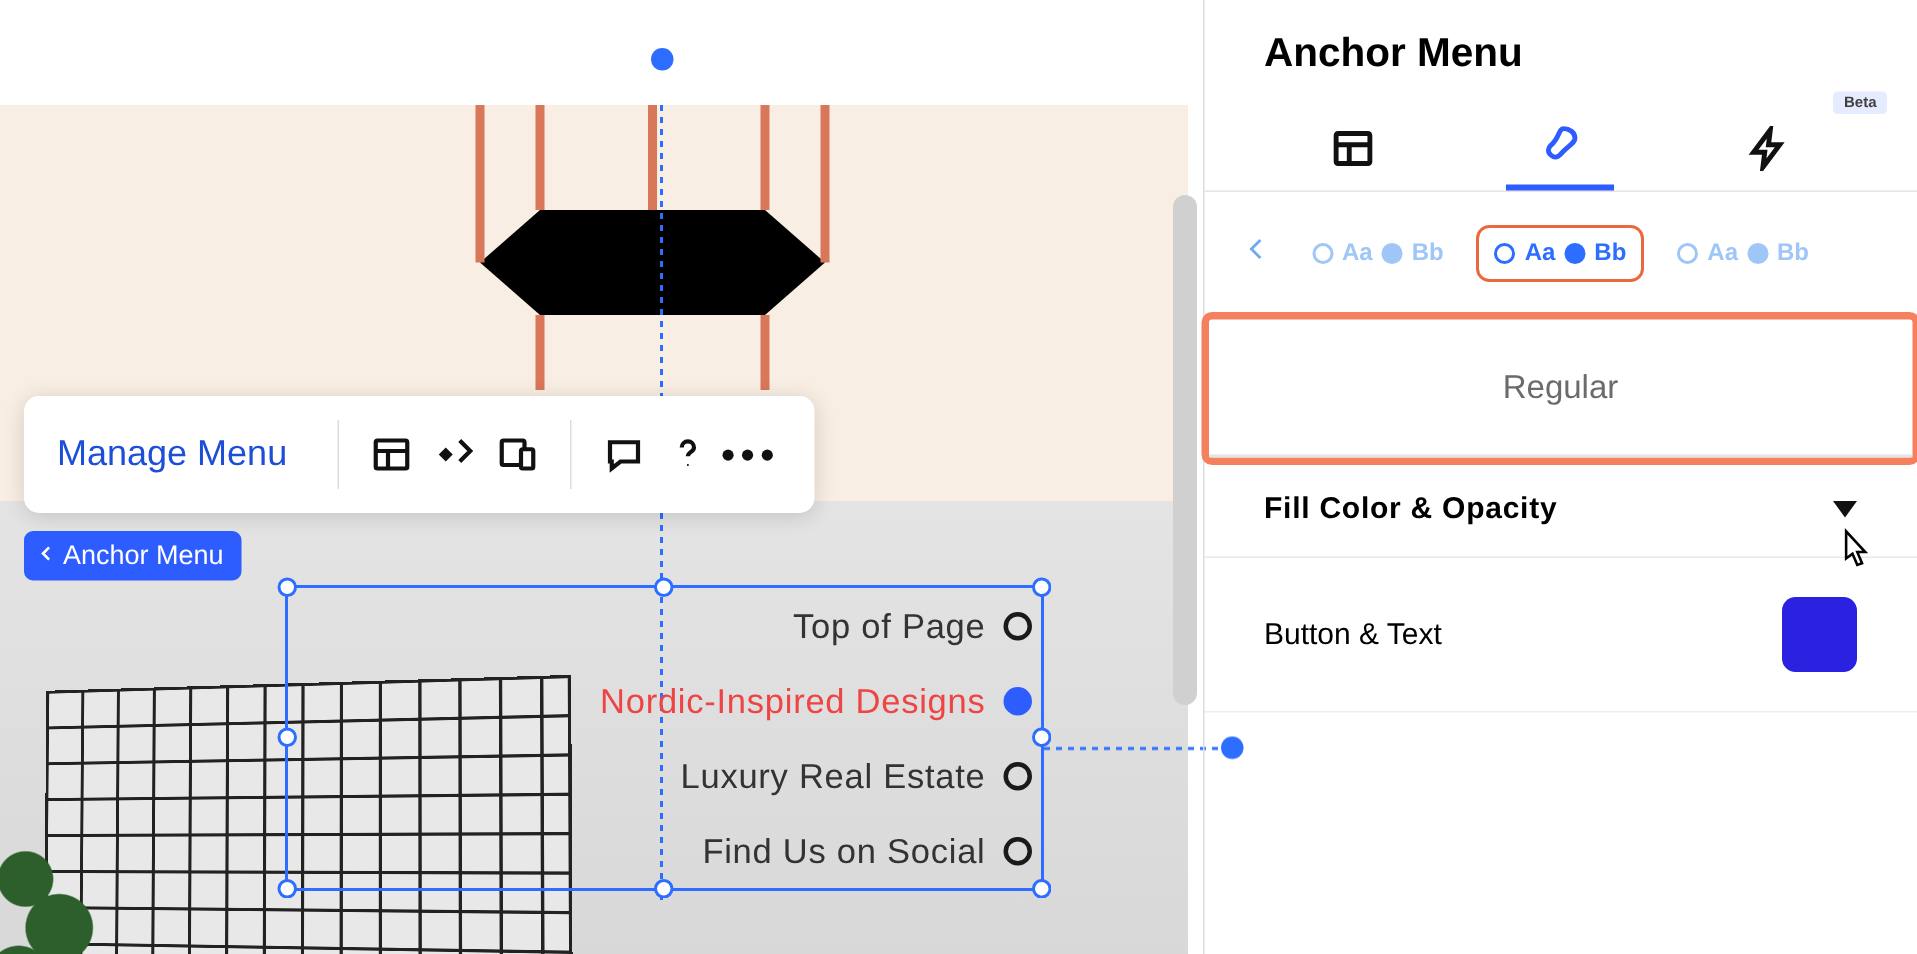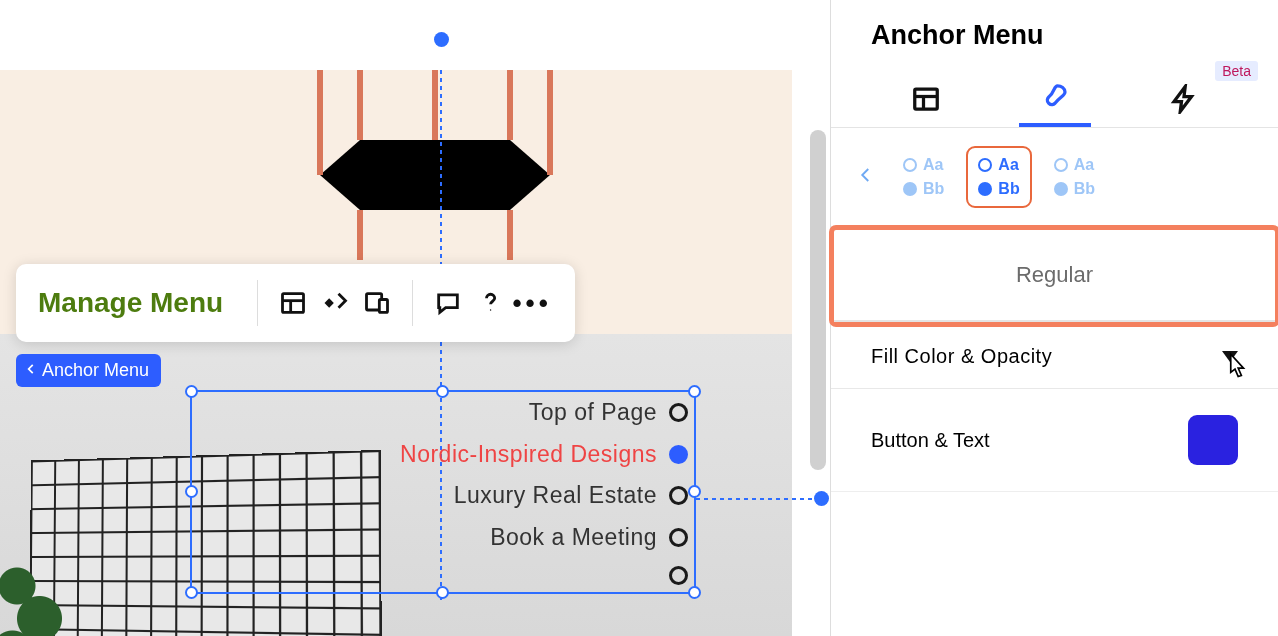--- a/index.html
+++ b/index.html
@@ -47,21 +47,21 @@
   }
 
   
   .toolbar {
     position:absolute; left:16px; top:264px; height:78px;
     padding: 0 22px;
     display:flex; align-items:center;
     background:#fff; border-radius:10px;
     box-shadow:0 2px 14px rgba(0,0,0,0.15);
   }
-  .toolbar .tb-label { font-size:28px; font-weight:700; color:#4d7c0f; margin-right:20px; }
+  .toolbar .tb-label { font-size:24px; font-weight:400; color:#1d4ed8; margin-right:20px; }
   .toolbar .sep { width:1px; height:46px; background:#ddd; margin:0 14px; }
   .toolbar .tb-btn { width:42px; height:42px; display:flex; align-items:center; justify-content:center; cursor:pointer; border-radius:6px;}
   .toolbar svg { width:28px; height:28px; stroke:#111; stroke-width:2.4; fill:none; }
   .tb-dots { font-size:26px; letter-spacing:4px; color:#111; font-weight:700;}
 
   
   .sel-chip {
     position:absolute; left:16px; top:354px;
     background:#2d5dff; color:#fff;
     padding:6px 12px 6px 8px;
@@ -112,26 +112,26 @@
     flex:1; border-left:1px solid #ddd; height:636px;
     display:flex; flex-direction:column; position:relative;
   }
   .panel-title { font-size:27px; font-weight:800; padding:20px 40px 14px; }
 
   .ptabs { display:flex; justify-content:space-around; border-bottom:1px solid #e4e4e4; padding:6px 30px 0; position:relative;}
   .ptab { width:72px; height:56px; display:flex; align-items:center; justify-content:center; cursor:pointer;}
   .ptab svg { width:30px; height:30px; stroke:#111; stroke-width:2.6; fill:none; }
   .ptab.active svg { stroke:#2d5dff; }
   .ptab.active { border-bottom:4px solid #2d5dff; }
-  .beta { position:absolute; right:20px; top:-4px; background:#e6ecff; color:#be185d; font-size:14px; padding:2px 7px; border-radius:3px;}
+  .beta { position:absolute; right:20px; top:-4px; background:#e6ecff; color:#404040; font-size:10px; padding:2px 7px; border-radius:3px;font-weight:bold;}
 
   .presets { display:flex; align-items:center; gap:10px; padding:18px 20px; border-bottom:1px solid #e8e8e8;}
   .presets .back { color:#6fa9f3; cursor:pointer; padding:6px;}
   .pre {
-    display:flex; flex-direction:column; gap:6px; padding:8px 10px; border-radius:9px;
+    display:flex; flex-direction:row; gap:6px; padding:8px 10px; border-radius:9px;
     border:2px solid transparent; align-items:flex-start;
   }
   .pre.sel { border-color:#e9683c; }
   .pre .row { display:flex; align-items:center; gap:6px; }
   .pre .od { width:14px;height:14px;border:2px solid #2d6dff;border-radius:50%; }
   .pre .fd { width:14px;height:14px;background:#2d6dff;border-radius:50%; }
   .pre.light { color:#9ec6f7;} .pre.light .od{border-color:#9ec6f7;} .pre.light .fd{background:#9ec6f7;}
   .pre span { font-size:16px; font-weight:700; color:#2d6dff;}
   .pre.light span { color:#9ec6f7; }
 
@@ -150,21 +150,21 @@
     position:relative;
   }
   .stab.active { color:#2d5dff; border-bottom:4px solid #2d5dff; font-weight:600;}
   .cursor-ptr {
     position:absolute; right:26px; top:350px; width:34px;height:34px; pointer-events:none;
   }
 
   .accordion {
     padding:20px 40px; border-bottom:1px solid #e8e8e8;
     display:flex; align-items:center; justify-content:space-between;
-    font-size:20px; font-weight:400; letter-spacing:0.5px; cursor:pointer;
+    font-size:20px; font-weight:700; letter-spacing:0.5px; cursor:pointer;
   }
   .caret-down { width:0;height:0;border-left:8px solid transparent;border-right:8px solid transparent;border-top:11px solid #111;}
 
   .color-row {
     display:flex; align-items:center; justify-content:space-between;
     padding:26px 40px; border-bottom:1px solid #eee;
     font-size:20px;
     gap:45px;
   }
   .swatch { width:50px;height:50px;border-radius:9px; background:#2a22e0; cursor:pointer; }
@@ -264,24 +264,21 @@
       </div>
       <div class="mi active">
         <span class="txt">Nordic-Inspired Designs</span>
         <span class="dot active"></span>
       </div>
       <div class="mi">
         <span class="txt">Luxury Real Estate</span>
         <span class="dot"></span>
       </div>
       <div class="mi">
-        <span class="txt">Book a Meeting</span>
-        <span class="dot"></span>
-      </div>
-      <div class="mi">
+        <span class="txt">Find Us on Social</span>
         <span class="dot"></span>
       </div>
     </div>
   </div>
 
   <div class="guide-h"></div>
   <div class="guide-h-dot"></div>
 </div>
 
 <div class="panel">

